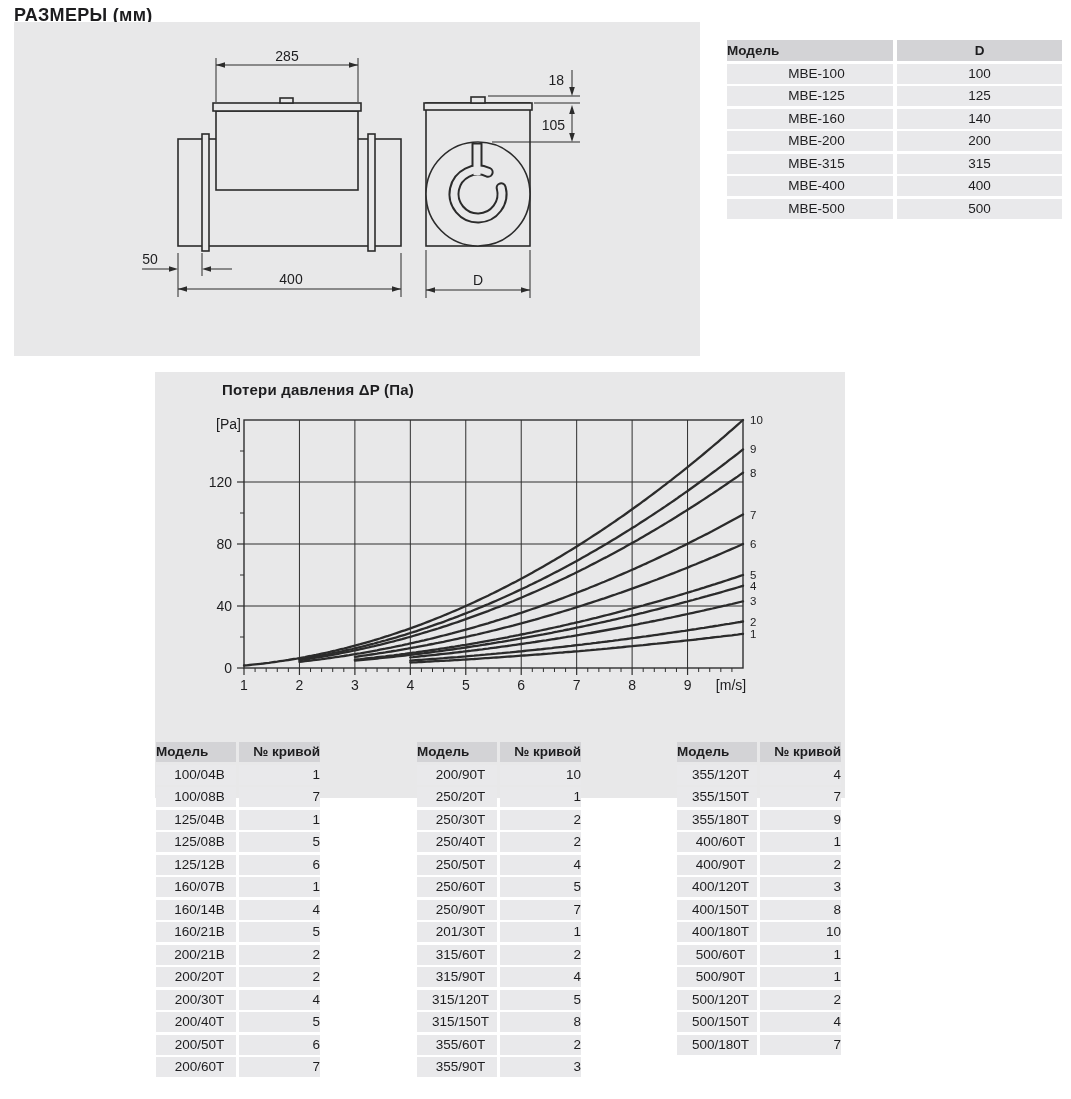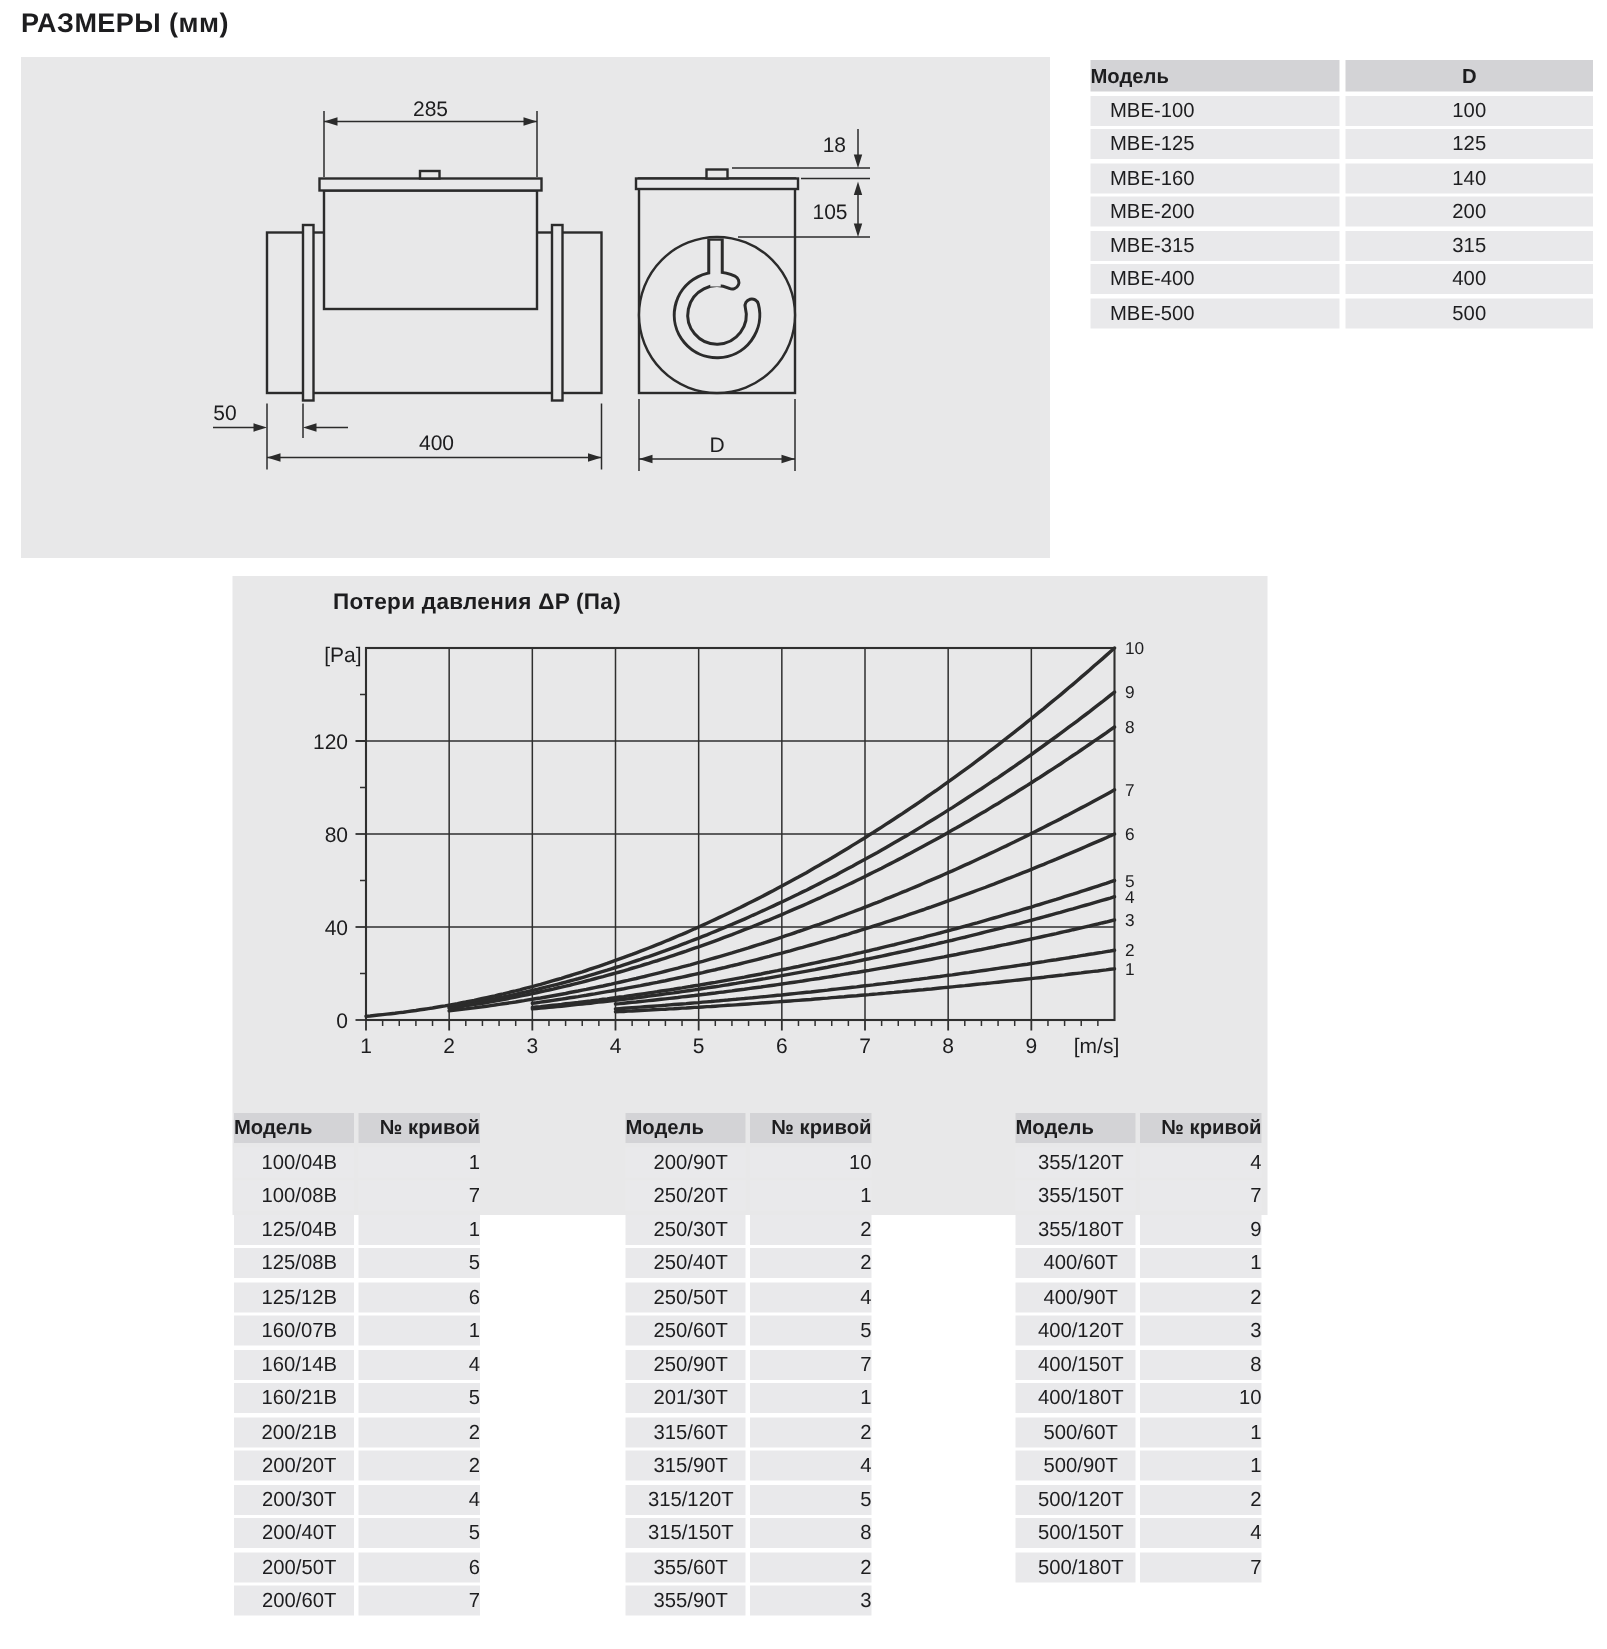--- a/index.html
+++ b/index.html
@@ -11,40 +11,40 @@
   }
   *{box-sizing:border-box;margin:0;padding:0}
   html,body{background:#fff}
   body{
     position:relative;width:1071px;height:1099px;
     font-family:"Liberation Sans","DejaVu Sans",sans-serif;
     color:var(--ink);
   }
   .page-title{position:absolute;left:14px;top:5px;font-size:18px;font-weight:bold;letter-spacing:.3px}
   .panel{position:absolute;background:var(--panel)}
-  .drawing-panel{left:14px;top:38px;width:686px;height:334px}
-  .chart-panel{left:155px;top:384px;width:690px;height:426px}
+  .drawing-panel{left:14px;top:22px;width:686px;height:334px}
+  .chart-panel{left:155px;top:372px;width:690px;height:426px}
   .chart-title{position:absolute;left:67px;top:9px;font-size:15px;font-weight:bold;letter-spacing:.2px}
   svg{display:block}
   svg text{font-family:"Liberation Sans","DejaVu Sans",sans-serif;fill:var(--ink)}
   .dwg-dim{font-size:14px}
 
   
   .dtable{position:absolute;font-size:13.5px}
   .thead,.trow{display:flex}
   .table-top .thead,.table-top .trow{gap:4px}
   .tbl-b .thead,.tbl-b .trow{gap:3px}
   .thead{margin-bottom:2.5px}
   .trow{margin-bottom:2.5px}
   .th{background:var(--head);font-weight:bold;height:21px;line-height:21px}
   .td{background:var(--row);height:20px;line-height:20px}
   .table-top{left:727px;top:40px;width:335px}
   .table-top .c1{width:166px}
   .table-top .c2{width:165px;text-align:center}
-  .table-top .td.c1{padding-left:13px;text-align:left}
+  .table-top .td.c1{padding-left:13px;text-align:center}
   .tbl-b{width:164px;top:742px}
   .tbl-1{left:156px}.tbl-2{left:417px}.tbl-3{left:677px}
   .tbl-b .c1{width:80px}
   .tbl-b .c2{width:81px;text-align:right}
   .tbl-b .td.c1{padding-left:7px;text-align:center}
   .tbl-b .th{height:20px;line-height:20px}
 </style>
 </head>
 <body>
 

